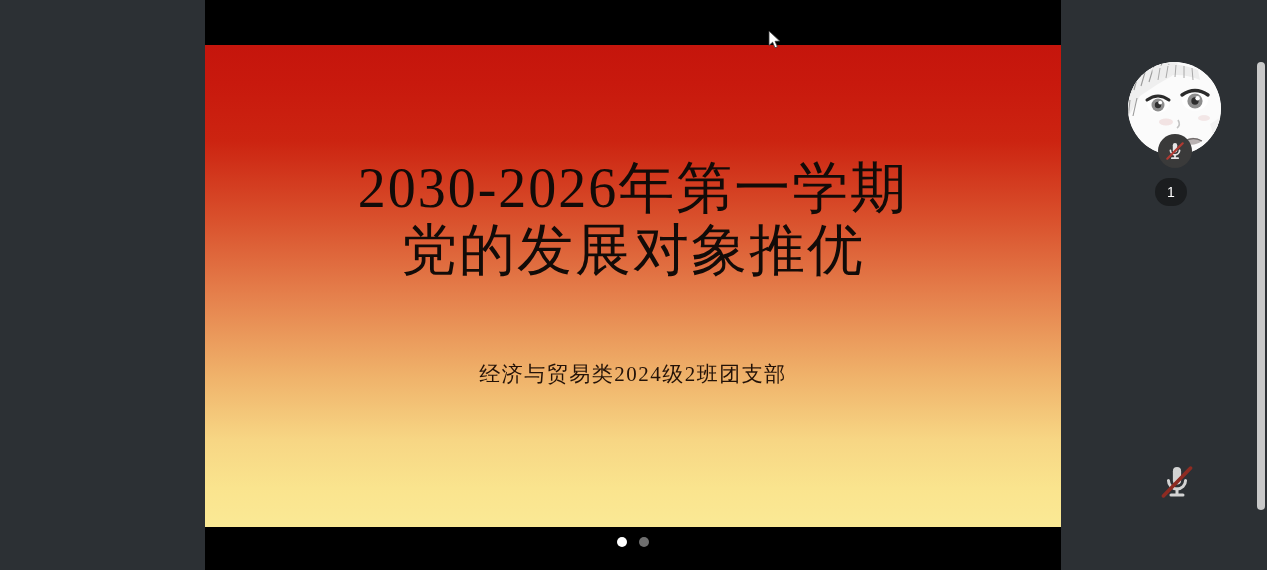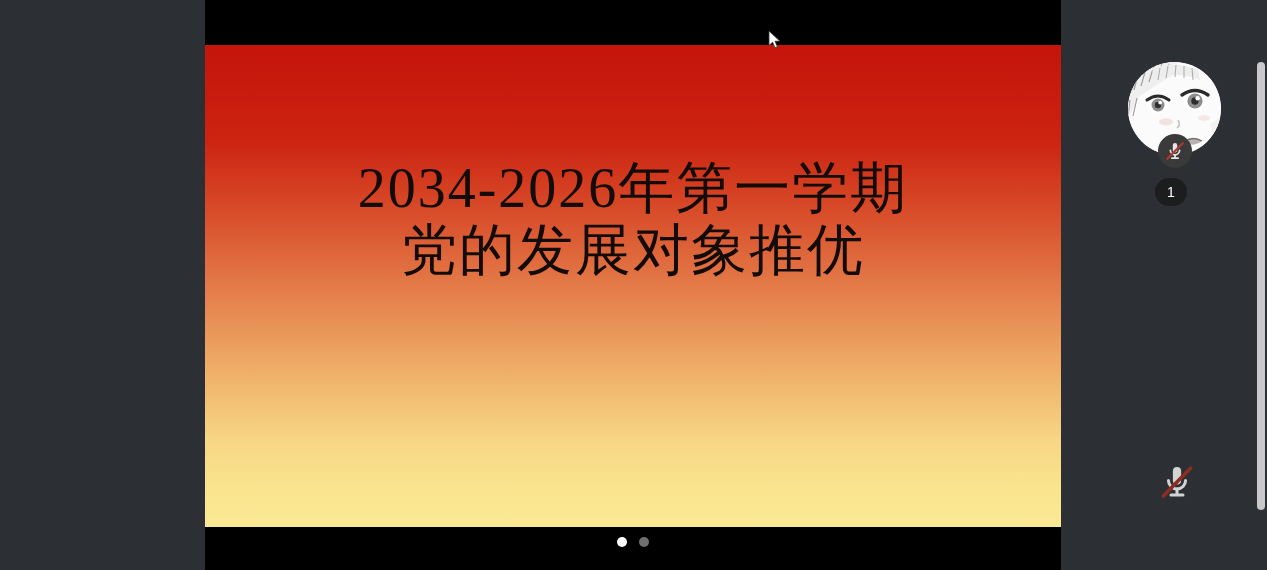--- a/index.html
+++ b/index.html
@@ -190,22 +190,23 @@
     border-radius: 4px;
     background: #c9c9c9;
   }
 </style>
 </head>
 <body>
 
 <div id="stage">
 
   <div id="slide">
-    <div id="slide-title">2034-2026年第一学期
+    <div id="slide-title">2030-2026年第一学期
 党的发展对象推优</div>
+    <div id="slide-subtitle">经济与贸易类2024级2班团支部</div>
   </div>
 
   <div id="pagination">
     <span class="dot active"></span>
     <span class="dot"></span>
   </div>
 
   <div id="cursor">
     <svg width="14" height="20" viewBox="0 0 14 20">
       <path d="M1 1 L1 15.5 L4.6 12.2 L7 17.8 L9.4 16.7 L7 11.3 L11.8 11.1 Z" fill="#ffffff" stroke="#3a3a3a" stroke-width="0.8"></path>

